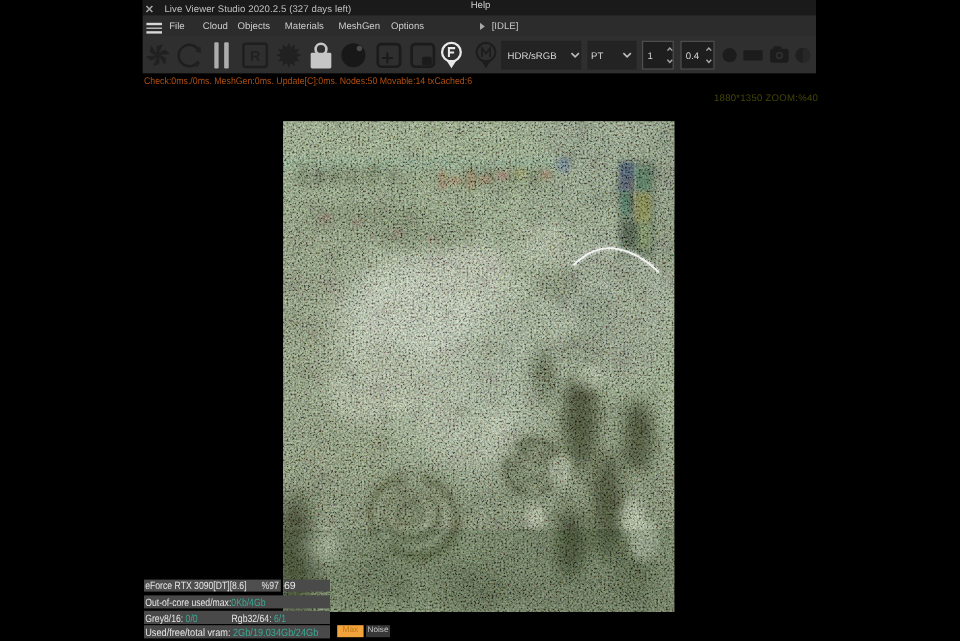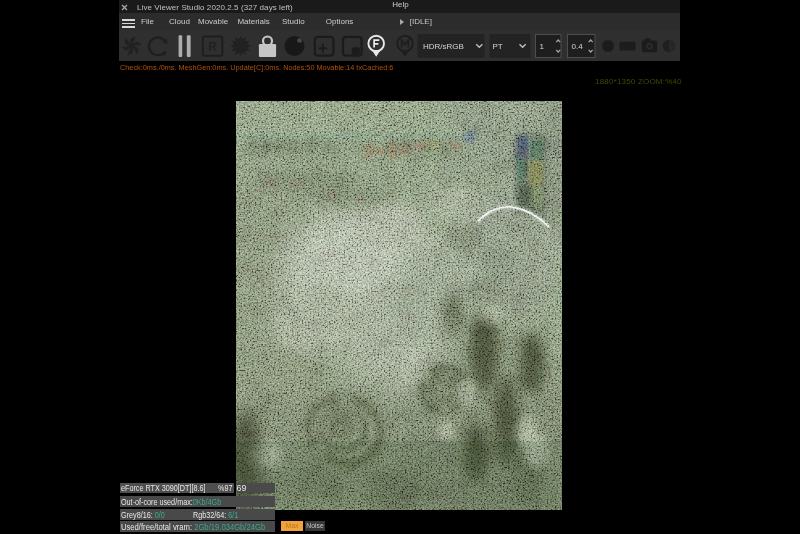--- a/index.html
+++ b/index.html
@@ -19,23 +19,23 @@
 <div class="abs txt" style="left:137px;top:3px;font-size:8px;color:#c0c0c0;letter-spacing:0.08px;">Live Viewer Studio 2020.2.5 (327 days left)</div>
 
 <div class="abs" style="left:119px;top:13px;width:561px;height:17px;background:#2c2c2c;"></div>
 <div class="abs" style="left:122.4px;top:19.3px;width:12.6px;height:8.4px;">
   <div style="height:1.8px;background:#d8d8d8;margin-bottom:1.5px;"></div>
   <div style="height:1.8px;background:#d8d8d8;margin-bottom:1.5px;"></div>
   <div style="height:1.8px;background:#d8d8d8;"></div>
 </div>
 <div class="abs txt menu" style="left:141px;top:17.2px;font-size:8px;color:#cccccc;">File</div>
 <div class="abs txt menu" style="left:169px;top:17.2px;font-size:8px;color:#cccccc;">Cloud</div>
-<div class="abs txt menu" style="left:198px;top:17.2px;font-size:8px;color:#cccccc;">Movable</div>
+<div class="abs txt menu" style="left:198px;top:17.2px;font-size:8px;color:#cccccc;">Objects</div>
 <div class="abs txt menu" style="left:237.4px;top:17.2px;font-size:8px;color:#cccccc;">Materials</div>
-<div class="abs txt menu" style="left:282px;top:17.2px;font-size:8px;color:#cccccc;">Studio</div>
+<div class="abs txt menu" style="left:282px;top:17.2px;font-size:8px;color:#cccccc;">MeshGen</div>
 <div class="abs txt menu" style="left:325.8px;top:17.2px;font-size:8px;color:#cccccc;text-align:center;">Options</div>
 <div class="abs txt menu" style="left:366.2px;top:0;font-size:8px;color:#cccccc;margin-left:26px;">Help</div>
 <div class="abs" style="left:399.6px;top:19.4px;width:0;height:0;border-left:4px solid #aaa;border-top:3.2px solid transparent;border-bottom:3.2px solid transparent;"></div>
 <div class="abs txt" style="left:409.7px;top:17.2px;font-size:8px;color:#c6c6c6;">[IDLE]</div>
 
 <div class="abs" style="left:119px;top:30px;width:561px;height:31px;background:#2f2f2f;"></div>
 <svg class="abs" style="left:119px;top:30px;" width="561" height="31" viewBox="119 30 561 31">
 
   <g fill="#212121" transform="translate(131.6,46)">
     <g id="bl">

